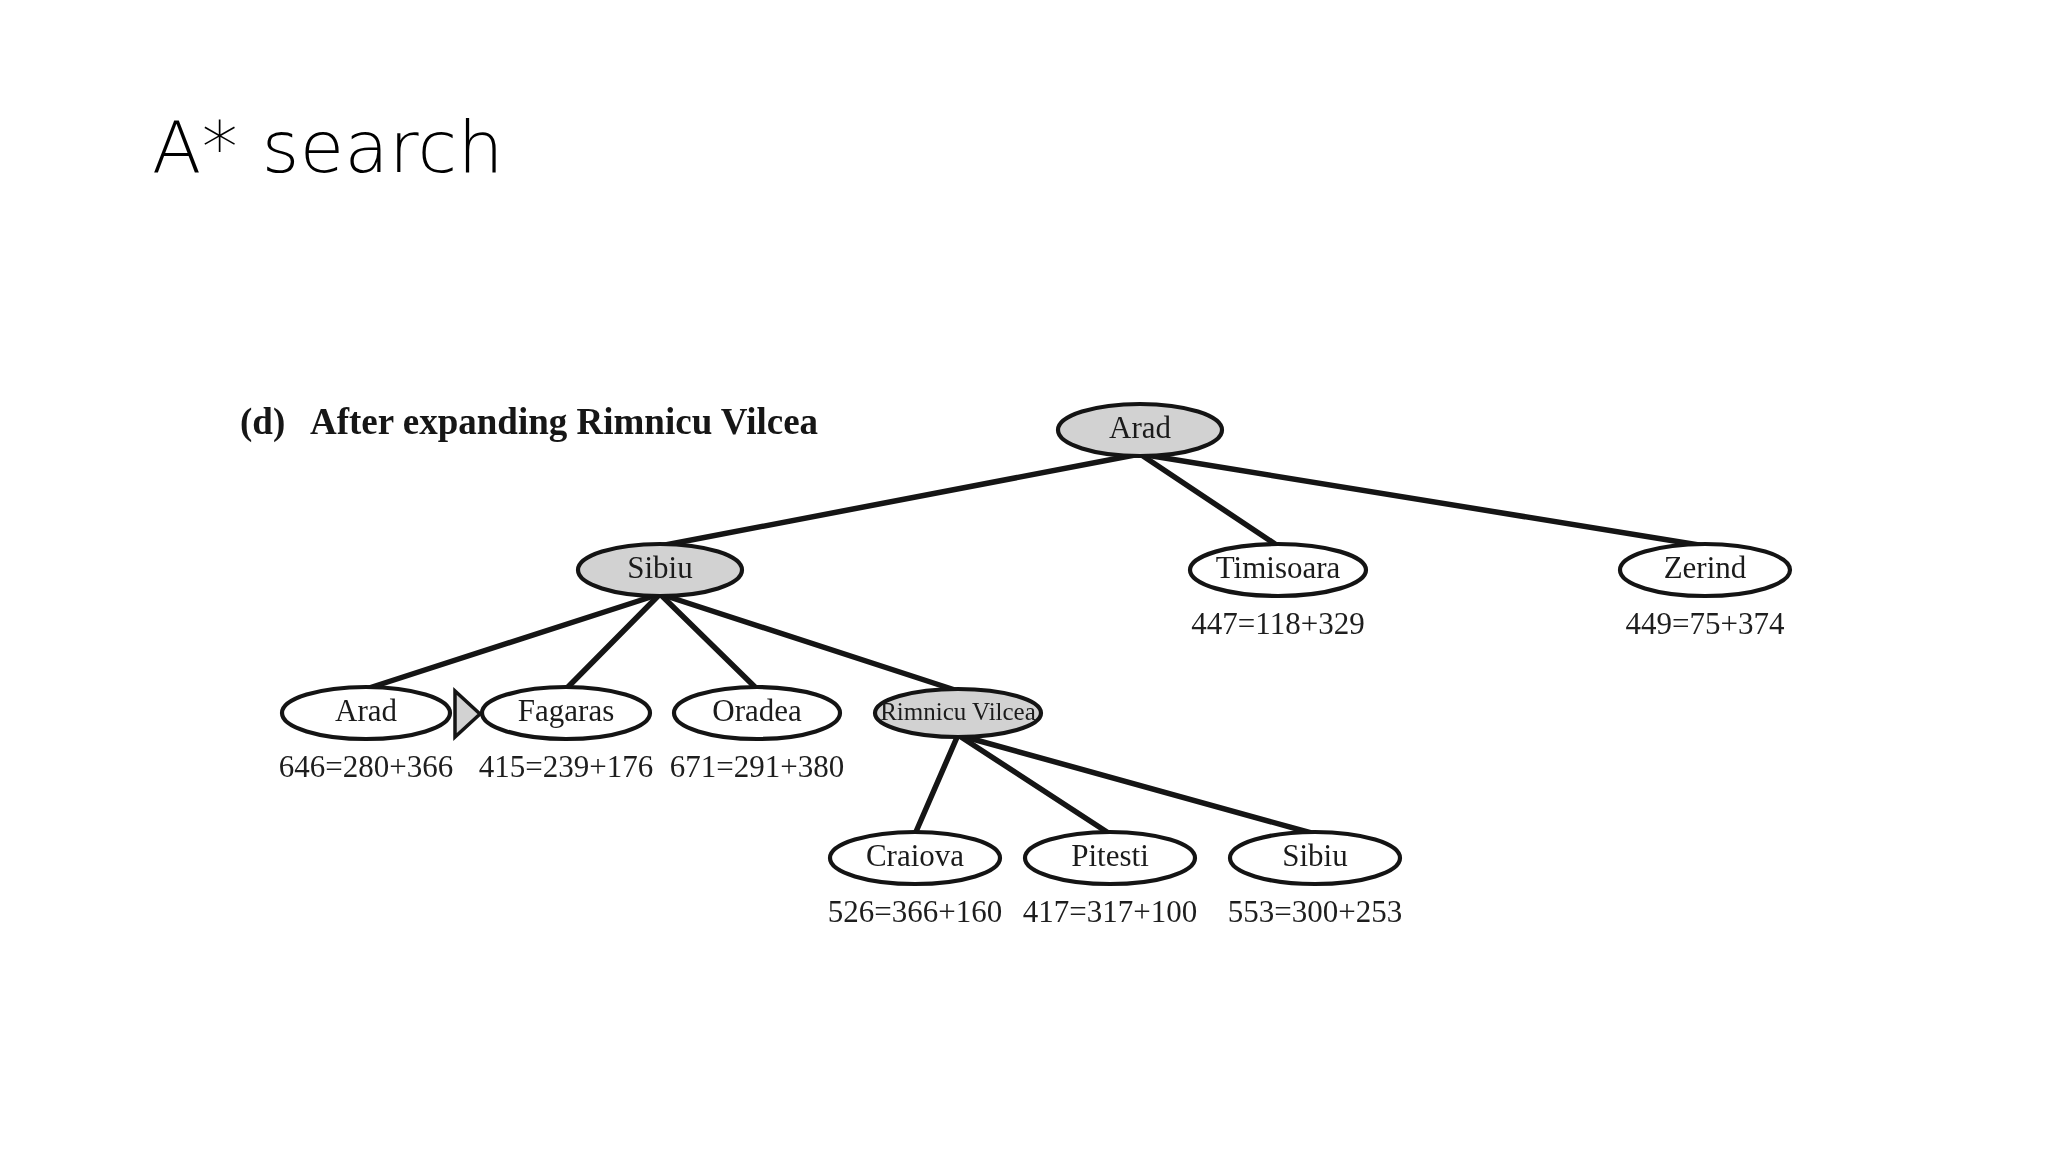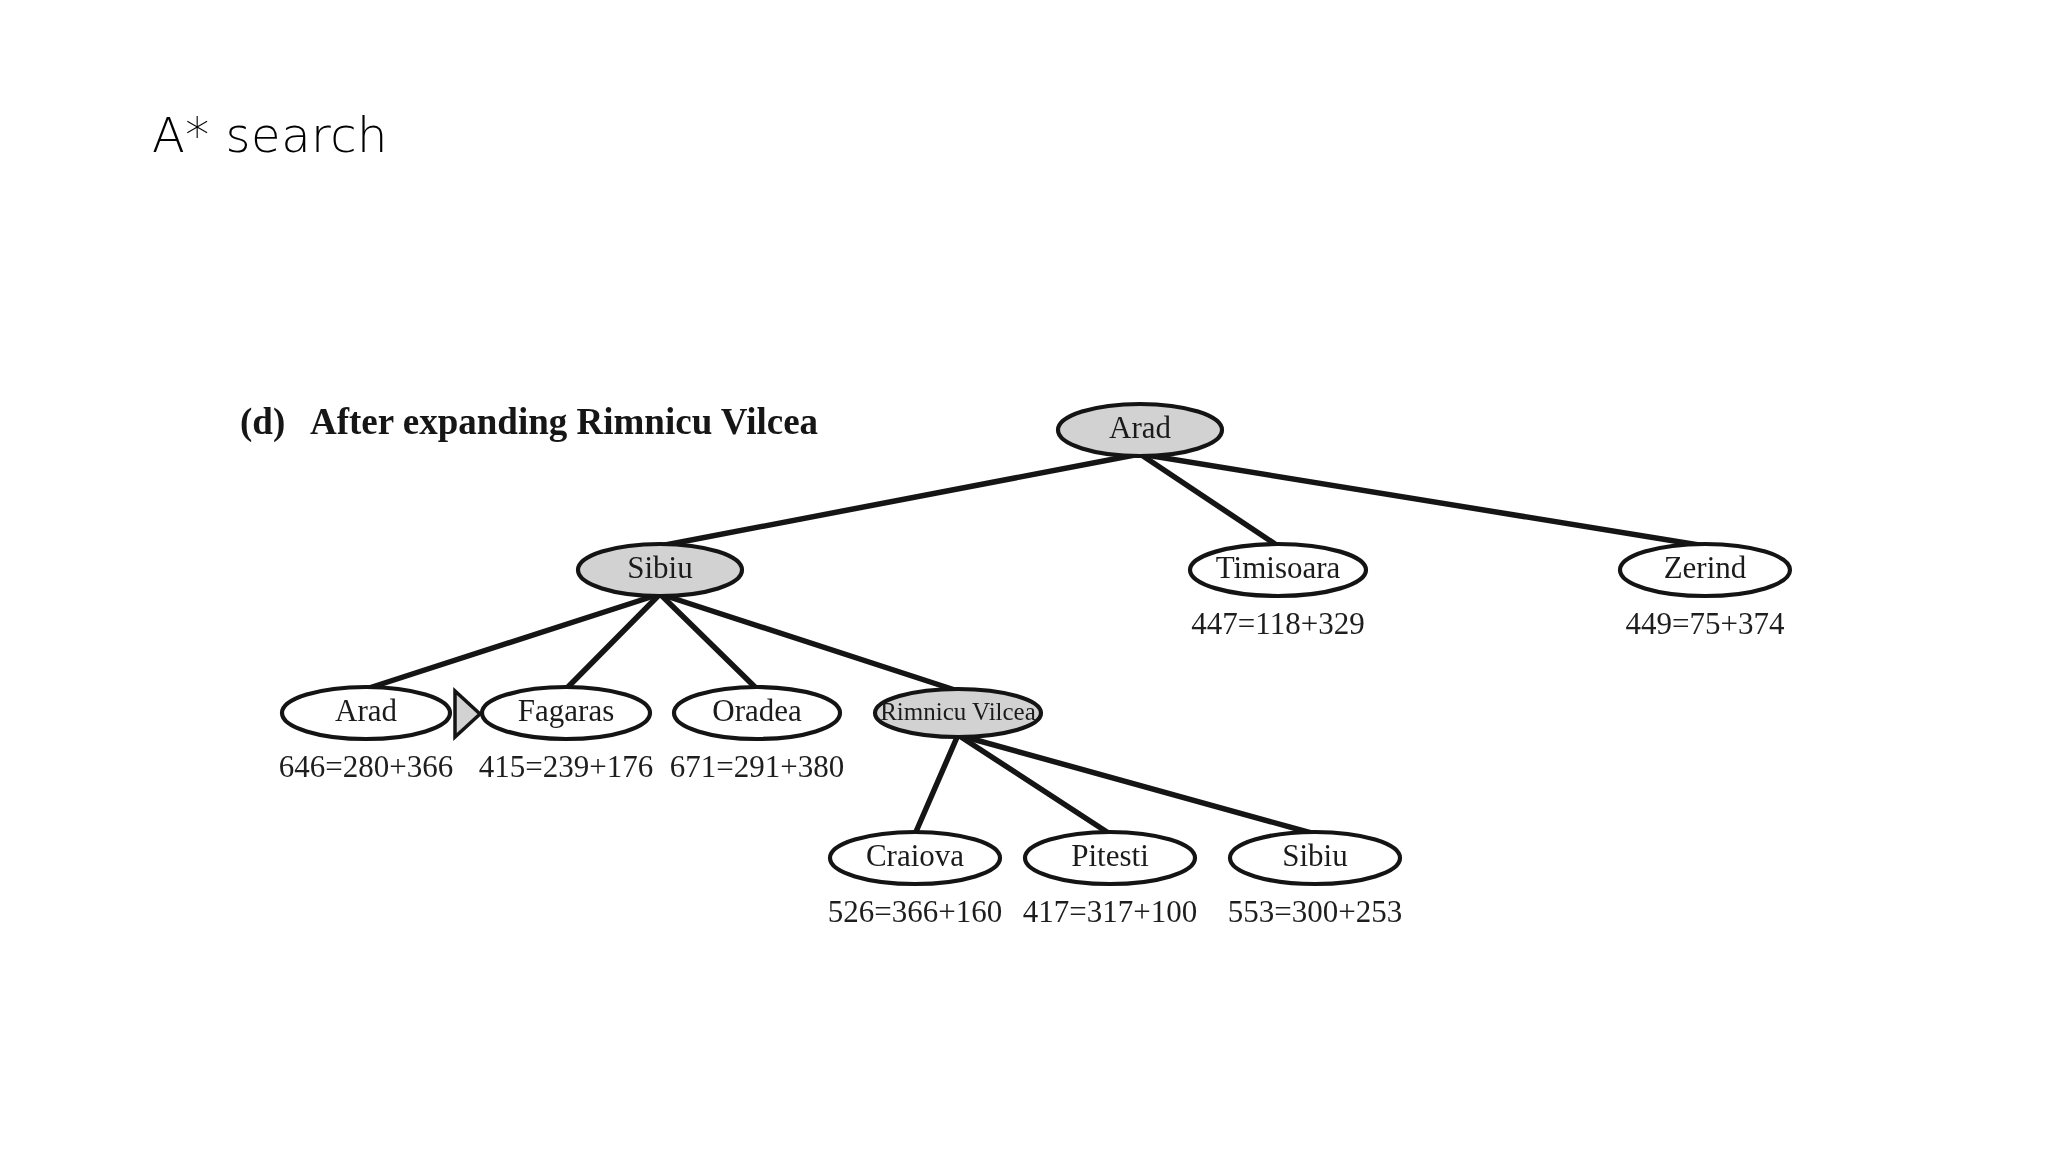--- a/index.html
+++ b/index.html
@@ -17,21 +17,21 @@
     -webkit-font-smoothing: antialiased;
   }
 
   
   #slide-title {
     position: absolute;
     left: 152px;
     top: 110px;
     font-family: "DejaVu Sans", sans-serif;
     font-weight: 300;
-    font-size: 48px;
+    font-size: 72px;
     line-height: 1.05;
     color: #000000;
     letter-spacing: 0.5px;
     white-space: nowrap;
   }
 
   
   #figure {
     position: absolute;
     left: 0;

